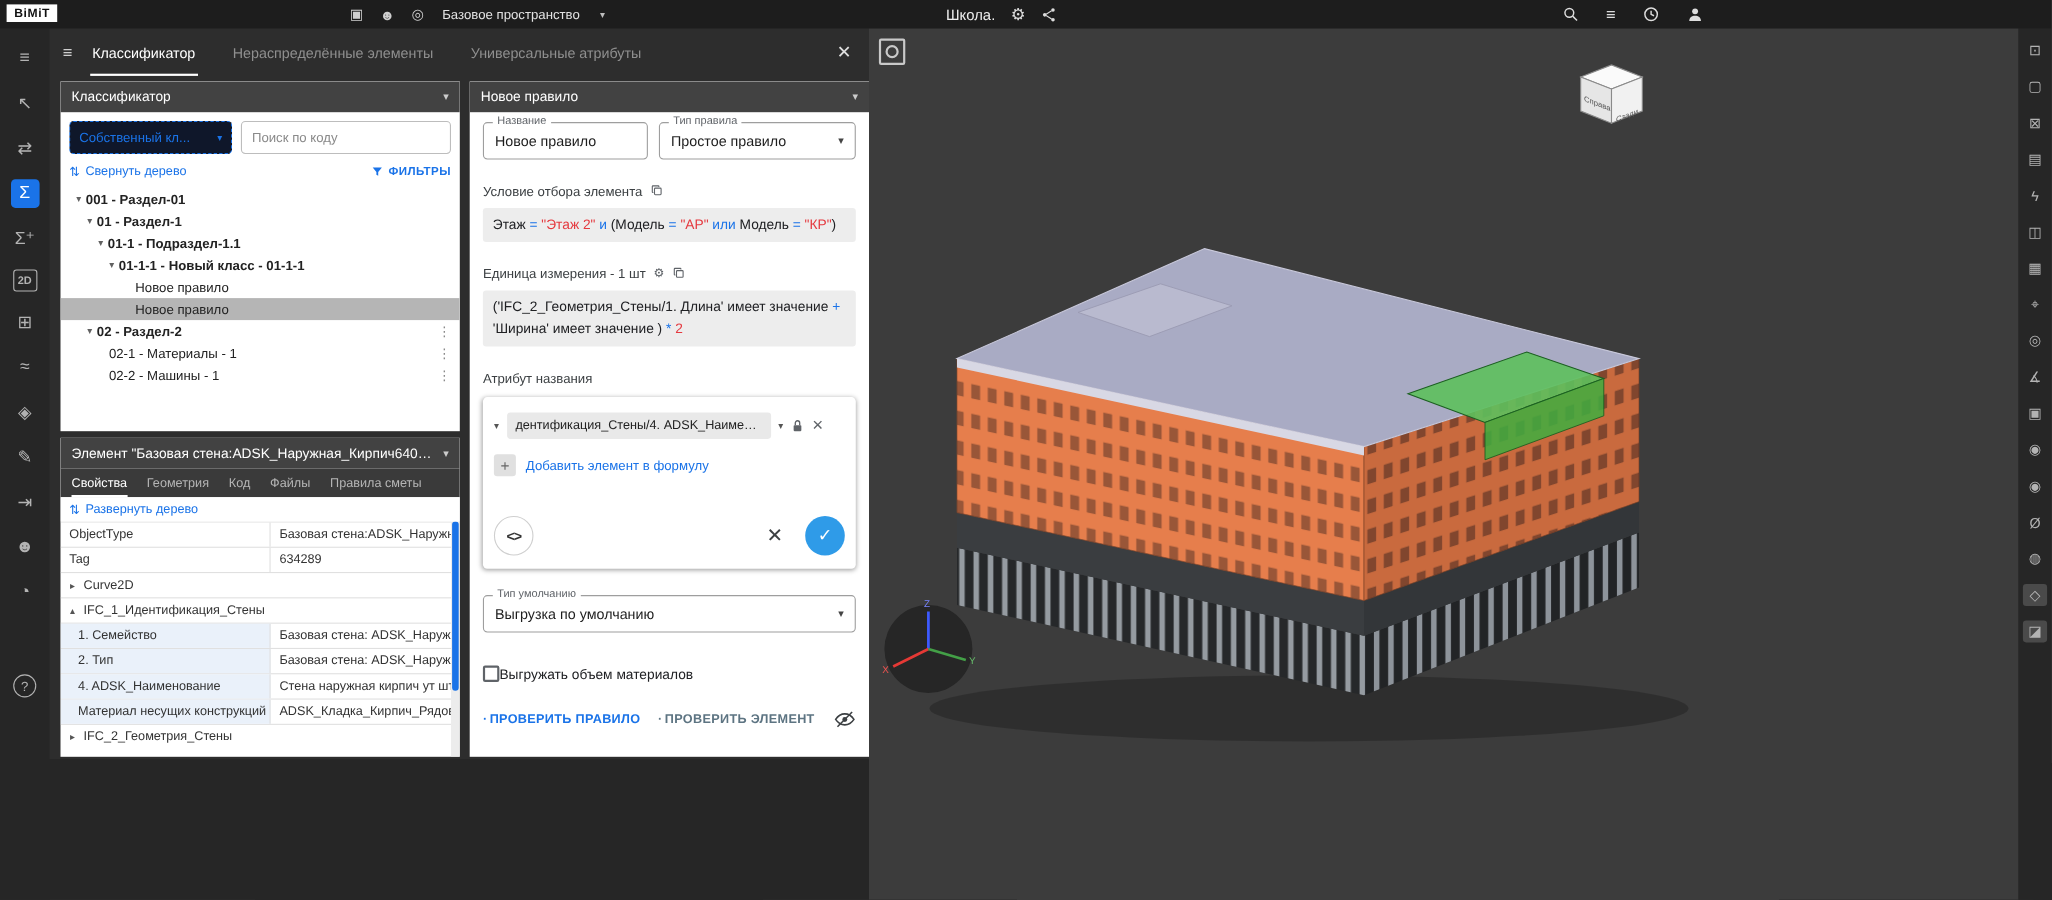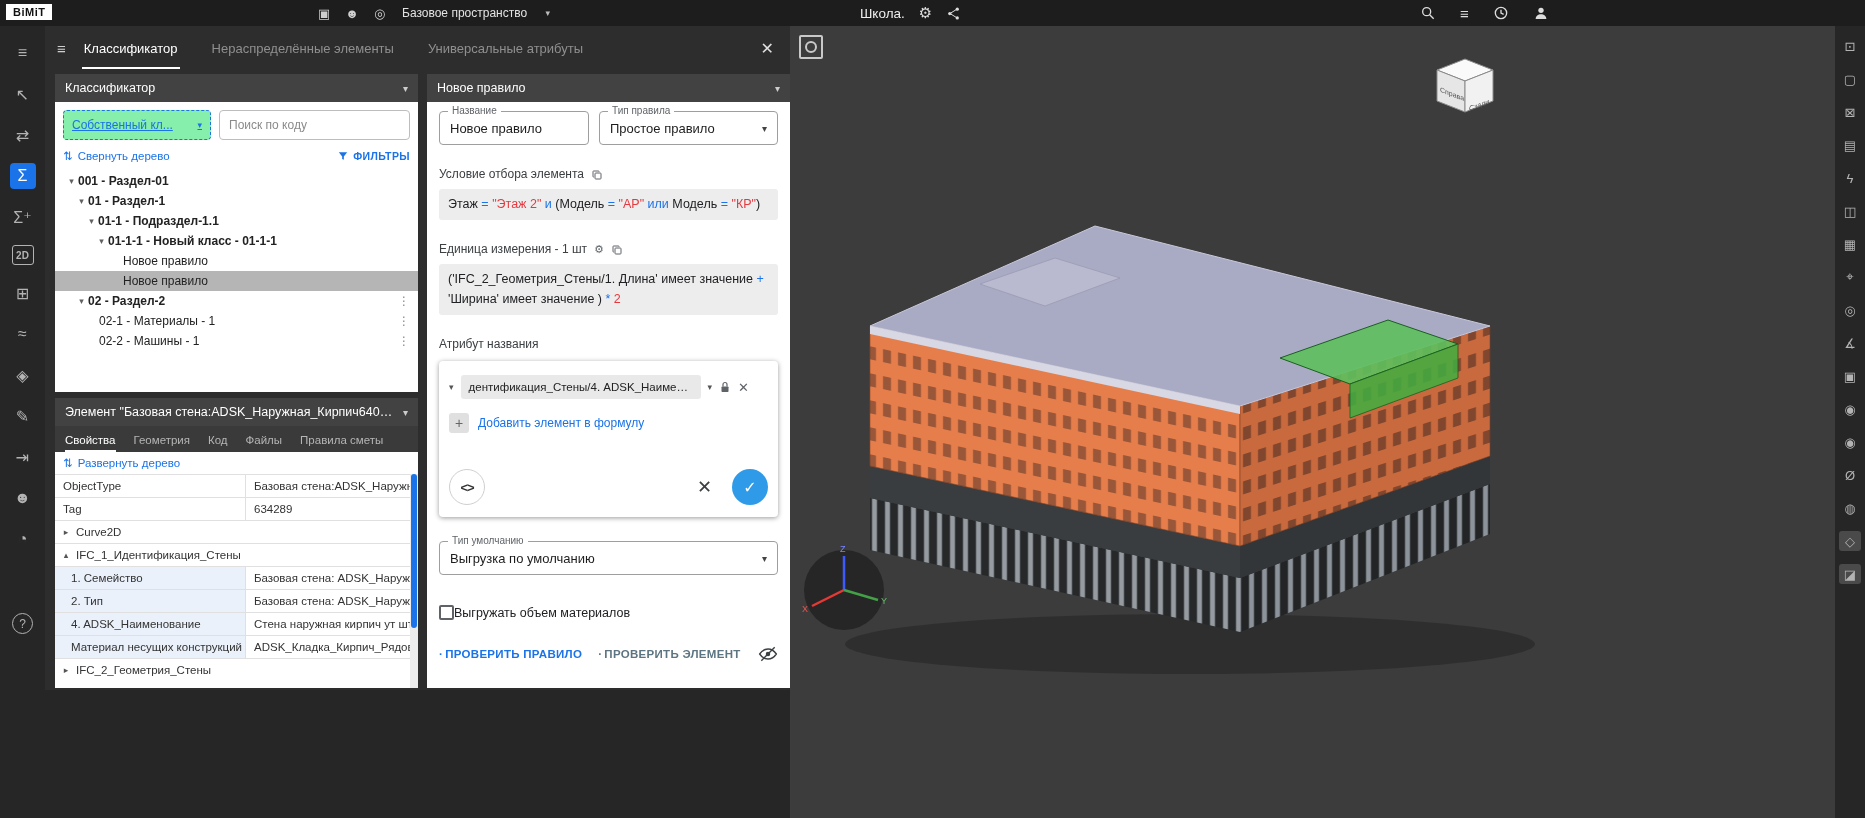--- a/index.html
+++ b/index.html
@@ -35,22 +35,22 @@
   .card-header{height:28px;min-height:28px;background:var(--header_bar,#424242);color:#fff;font-size:12.5px;
                display:flex;align-items:center;justify-content:space-between;padding:0 10px;}
   .card-header .hcaret{color:#ccc;font-size:10px;}
   .card-header .htitle{white-space:nowrap;overflow:hidden;text-overflow:ellipsis;max-width:330px;}
   .classifier-card{left:10px;top:48px;width:363px;height:318px;}
   .element-card{left:10px;top:372px;width:363px;height:290px;}
   .rule-card{left:382px;top:48px;width:363px;height:614px;}
   
   .cls-body{flex:1;padding:8px 8px 0;overflow:hidden;}
   .row1{display:flex;}
-  .class-select{width:148px;height:30px;border:1px dashed var(--accent,#1a73e8);border-radius:4px;background:#86efac;
-      color:var(--accent,#1a73e8);font-size:12px;display:flex;align-items:center;justify-content:space-between;padding:0 8px;box-sizing:border-box;text-decoration:underline;}
+  .class-select{width:148px;height:30px;border:1px dashed var(--accent,#1a73e8);border-radius:4px;background:#0f172a;
+      color:var(--accent,#1a73e8);font-size:12px;display:flex;align-items:center;justify-content:space-between;padding:0 8px;box-sizing:border-box;}
   .class-select .caret{font-size:9px;}
   .search-input{flex:1;margin-left:8px;height:30px;border:1px solid #bdbdbd;border-radius:4px;padding:0 9px;
       font-size:12px;color:#444;box-sizing:border-box;font-family:inherit;outline:none;}
   .search-input::placeholder{color:#8a8a8a;}
   .row2{margin-top:9px;display:flex;justify-content:space-between;align-items:center;}
   .lnk{color:var(--accent,#1a73e8);font-size:11.5px;display:flex;align-items:center;gap:5px;}
   .filters{font-weight:bold;letter-spacing:.4px;font-size:10.5px;}
   .tree{margin:8px -8px 0;font-size:12px;color:#222;}
   .trow{height:20px;display:flex;align-items:center;position:relative;}
   .trow .tcaret{width:13px;color:#616161;font-size:9px;text-align:center;}
@@ -78,21 +78,21 @@
   .vthumb{position:absolute;top:0;left:1px;width:6px;height:72%;background:var(--accent,#1a73e8);border-radius:3px;}
   
   .rule-body{flex:1;padding:6px 12px 0;overflow:hidden;}
   .fields-row{display:flex;gap:10px;margin-top:3px;}
   .ofield{position:relative;border:1px solid #9e9e9e;border-radius:4px;height:34px;display:flex;align-items:center;
           padding:0 10px;font-size:13px;color:#1d1d1d;box-sizing:border-box;background:#fff;}
   .ofield .flabel{position:absolute;top:-7px;left:8px;background:#fff;padding:0 4px;font-size:10px;color:#5f6368;white-space:nowrap;}
   .ofield .scaret{margin-left:auto;font-size:10px;color:#444;}
   .f-name{width:150px;}
   .f-type{flex:1;}
-  .sect-label{margin-top:22px;font-size:12px;color:#3c4043;display:flex;align-items:flex-end;gap:7px;}
+  .sect-label{margin-top:22px;font-size:12px;color:#3c4043;display:flex;align-items:flex-start;gap:7px;}
   .sect-label .gear{font-size:11px;color:#5f6368;}
   .codeblock{margin-top:8px;background:#ededed;border-radius:3px;padding:6px 9px;font-size:12.5px;line-height:1.55;color:#202124;}
   .tok-op{color:var(--operator,#1a73e8);}
   .tok-str,.tok-num{color:var(--literal,#e5393f);}
   .attr-card{margin-top:10px;border-radius:4px;box-shadow:0 1px 5px rgba(0,0,0,.4);padding:14px 10px 12px;background:#fff;}
   .chip-row{display:flex;align-items:center;gap:7px;}
   .lead-caret,.chip-caret{font-size:9px;color:#555;}
   .chip{background:#e9e9e9;border-radius:3px;padding:6px 8px;font-size:11.5px;color:#222;max-width:224px;
         white-space:nowrap;overflow:hidden;text-overflow:ellipsis;}
   .chip-x{font-size:13px;color:#5f6368;}

